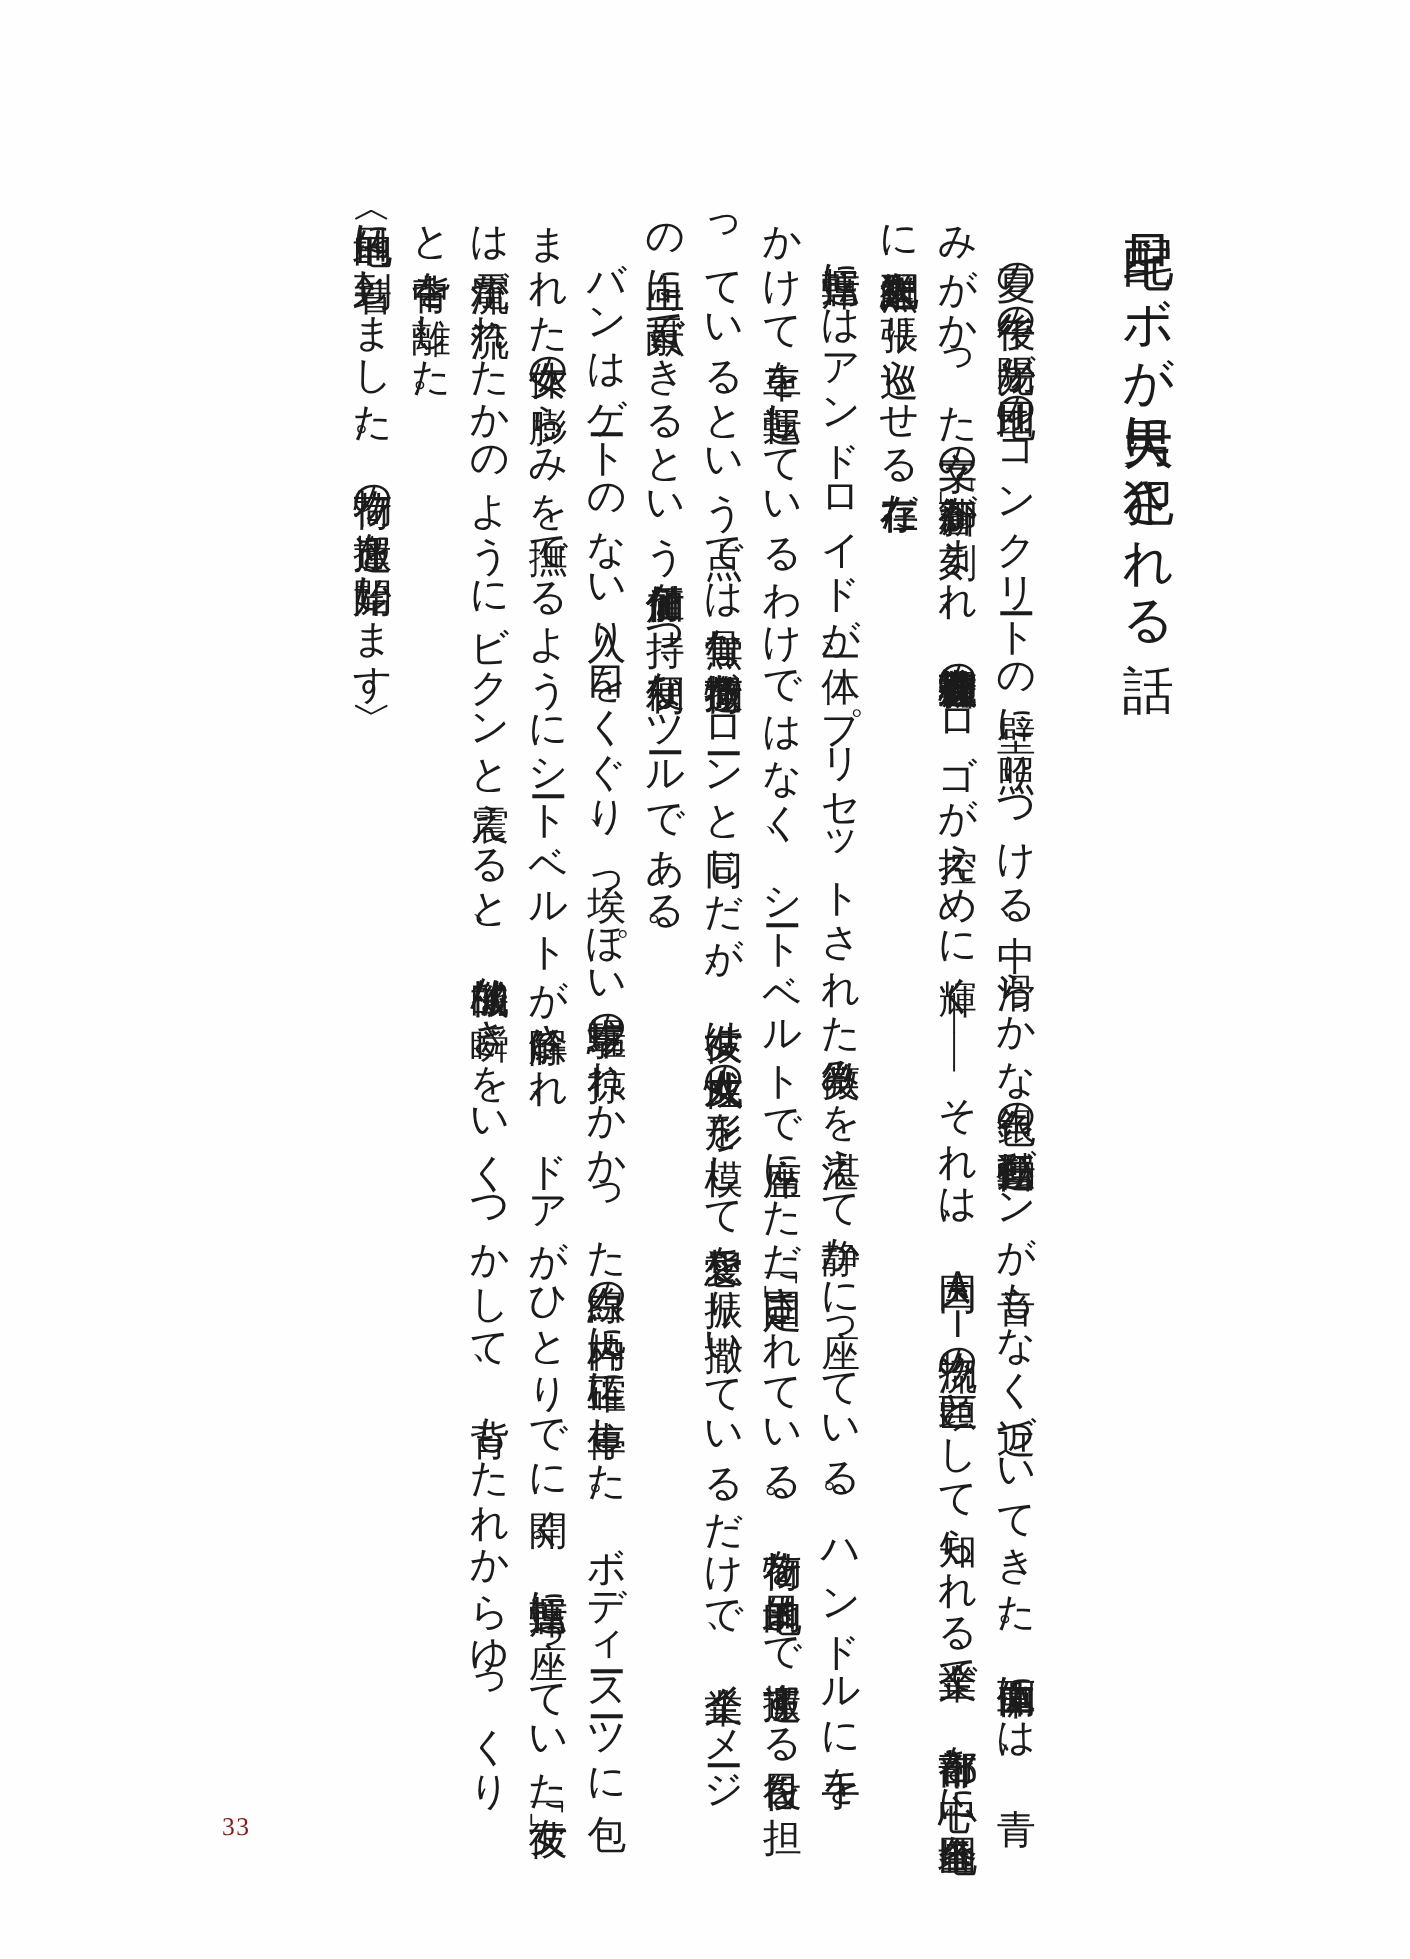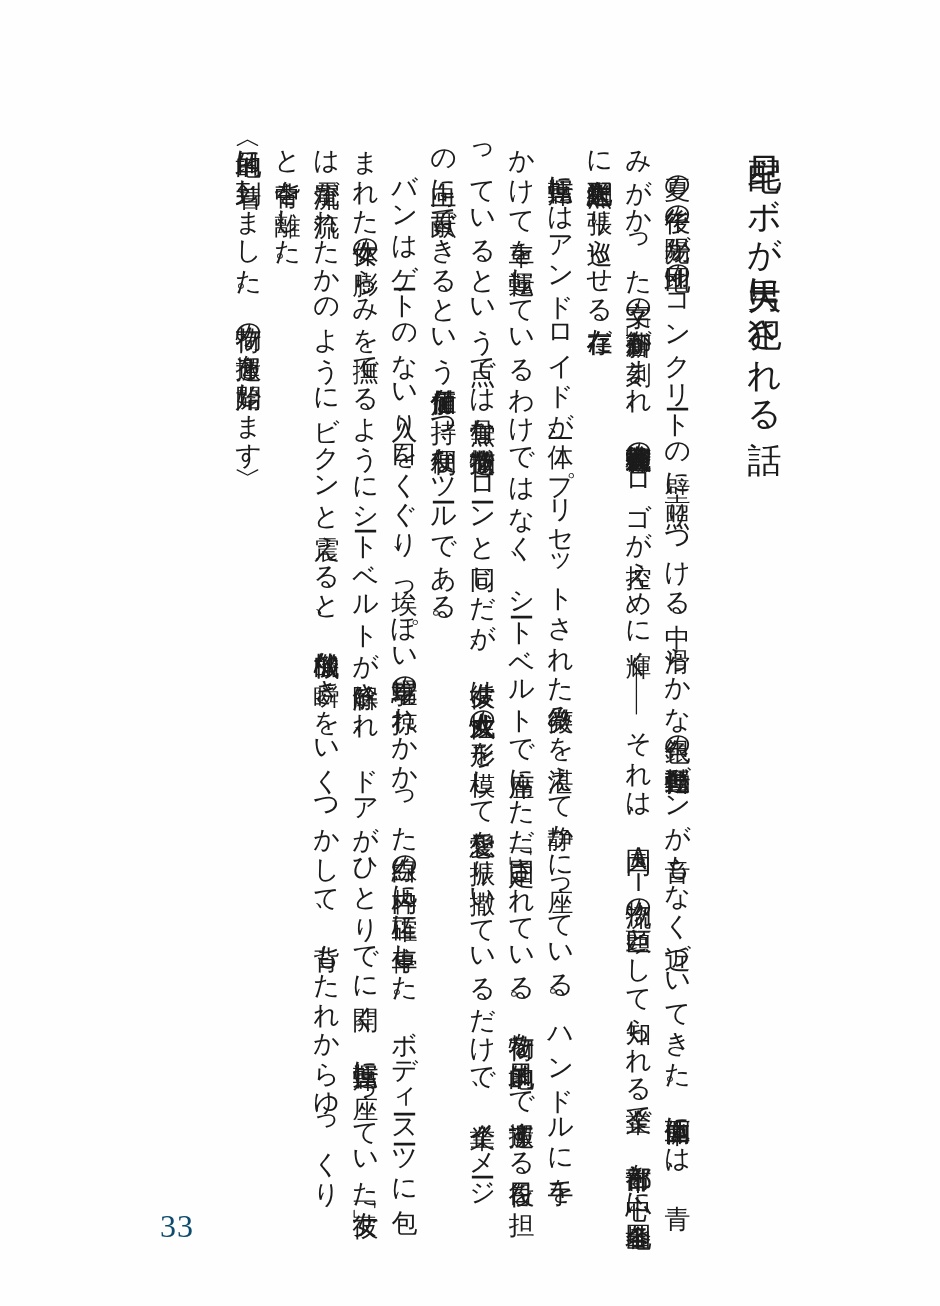--- a/index.html
+++ b/index.html
@@ -35,25 +35,25 @@
   .para {
     font-size: 26px;
     line-height: 39px;
     margin: 0;
     letter-spacing: 0;
   }
   .para.indent { text-indent: 1em; }
   .para.no-indent { text-indent: 0; }
   .page-number {
     position: absolute;
-    left: 160px;
+    left: 148px;
     top: 1208px;
-    font-size: 32px;
+    font-size: 17px;
     letter-spacing: 1px;
-    color: #0c4a6e;
+    color: #7f1d1d;
   }
 </style>
 </head>
 <body>
 
 <div class="page">
   <div class="text-block">
     <h1 class="title">宅配ロボが大男に犯される話</h1>
     <p class="para indent">夏の午後の陽光が団地のコンクリートの壁に照りつける中、滑らかな銀色の自動運転バンが音もなく近づいてきた。車体側面には、青みがかった文字の「新蒼御」が刻まれ、新蒼御運輸株式会社のロゴが控えめに輝く――それは、国内ＡＩ物流の巨頭として知られる企業で、都市部を中心に全国各地に無人配送網を張り巡らせる存在だ。</p>
     <p class="para indent">運転席にはアンドロイドが一体、プリセットされた微笑みを湛えて静かに座っている。ハンドルに手をかけて車を運転しているわけではなく、シートベルトで座席にただ「固定」されている。荷物を目的地まで運搬する役目を担っているという点では無骨な荷物運搬ドローンと同じだが、彼女は成人女性の形を模して愛想を振り撒いているだけで、企業イメージの向上に貢献できるという付加価値を持つ便利なツールである。</p>

